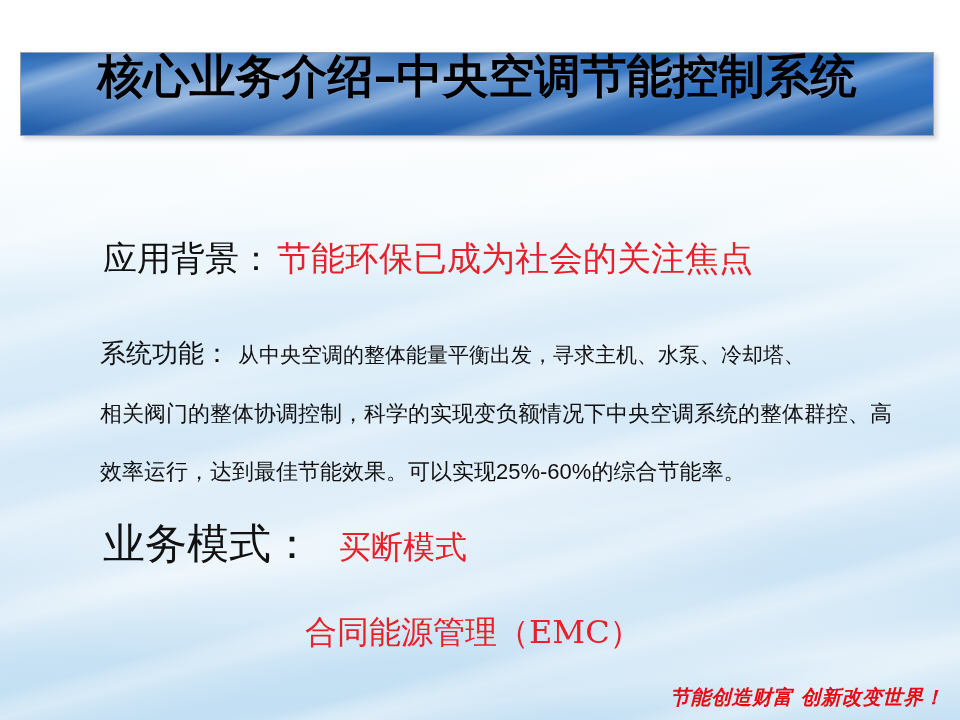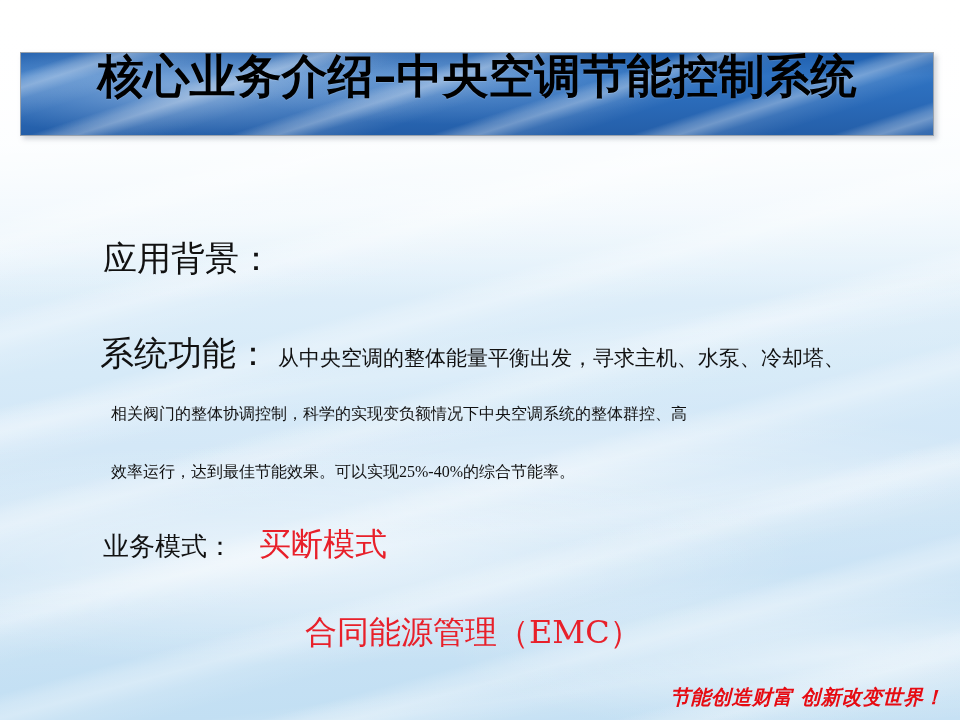--- a/index.html
+++ b/index.html
@@ -163,53 +163,53 @@
   
   #row-function-head {
     position: absolute;
     left: 100px;
     top: 302px;
     display: flex;
     align-items: baseline;
     white-space: nowrap;
   }
   #function-label {
-    font-size: 34px;
+    font-size: 26px;
     line-height: 36px;
   }
   #function-first-line {
     font-family: Liberation Serif, serif;
     font-size: 21px;
     line-height: 30px;
     color: #111111;
     margin-left: 8px;
   }
   .function-body-line {
     position: absolute;
-    left: 111px;
-    font-family: Liberation Serif, serif;
-    font-size: 16px;
+    left: 100px;
+    font-family: Liberation Sans, sans-serif;
+    font-size: 22px;
     line-height: 30px;
     color: #111111;
     white-space: nowrap;
   }
   #function-line-2 { top: 366px; }
   #function-line-3 { top: 424px; }
 
   
   #row-model {
     position: absolute;
     left: 103px;
     top: 490px;
     display: flex;
     align-items: baseline;
     white-space: nowrap;
   }
   #model-label {
-    font-size: 26px;
+    font-size: 42px;
     line-height: 42px;
   }
   #model-value {
     font-size: 32px;
     line-height: 42px;
     margin-left: 26px;
   }
   #model-value-2 {
     position: absolute;
     left: 305px;
@@ -247,30 +247,31 @@
   <div id="top-wash"></div>
 
   <div id="title-banner">
     <span id="title-text">核心业务介绍–中央空调节能控制系统</span>
   </div>
 
   <div id="content">
 
     <div id="row-background">
       <span id="background-label" class="row-label">应用背景：</span>
+      <span id="background-value" class="red">节能环保已成为社会的关注焦点</span>
     </div>
 
     <div id="row-function-head">
       <span id="function-label" class="row-label">系统功能：</span>
       <span id="function-first-line">从中央空调的整体能量平衡出发，寻求主机、水泵、冷却塔、</span>
     </div>
 
     <div id="function-line-2" class="function-body-line">相关阀门的整体协调控制，科学的实现变负额情况下中央空调系统的整体群控、高</div>
 
-    <div id="function-line-3" class="function-body-line">效率运行，达到最佳节能效果。可以实现25%-40%的综合节能率。</div>
+    <div id="function-line-3" class="function-body-line">效率运行，达到最佳节能效果。可以实现25%-60%的综合节能率。</div>
 
     <div id="row-model">
       <span id="model-label" class="row-label">业务模式：</span>
       <span id="model-value" class="red">买断模式</span>
     </div>
 
     <div id="model-value-2" class="red">合同能源管理（EMC）</div>
 
   </div>
 

